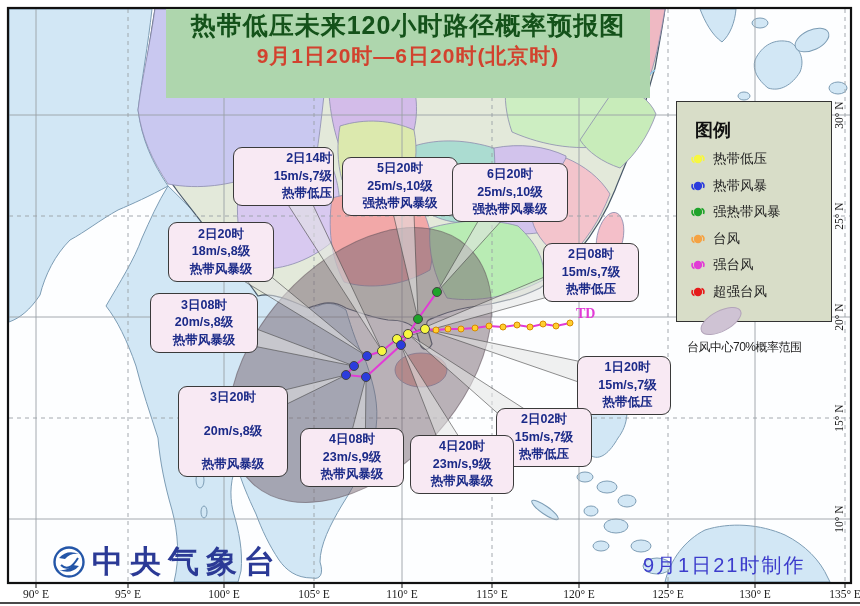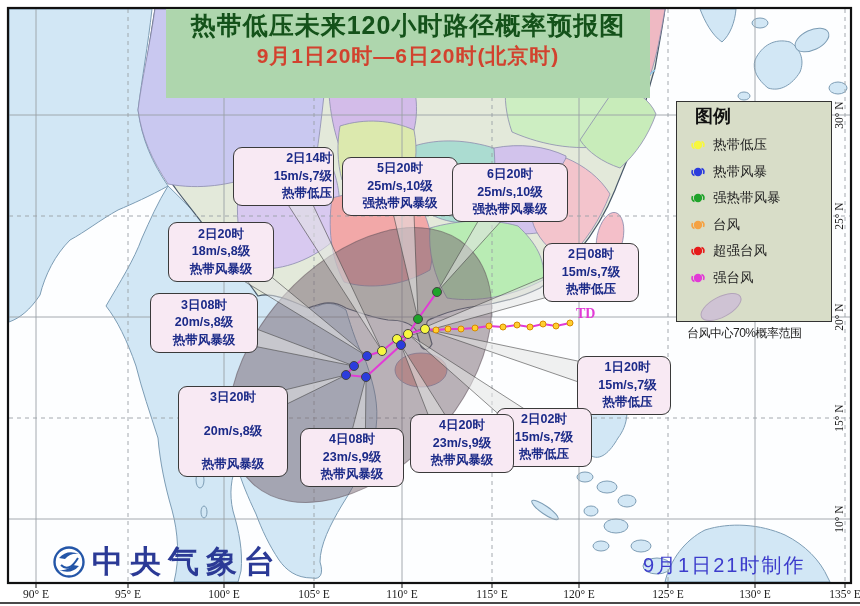--- a/index.html
+++ b/index.html
@@ -6,21 +6,21 @@
   #stage{position:relative;width:860px;height:606px;background:#ffffff;overflow:hidden;
          font-family:"Liberation Sans",sans-serif;}
   svg text{font-family:"Liberation Serif",serif;}
   
   #title-box{position:absolute;left:166px;top:9px;width:484px;height:89px;
              background:#aed6ad;text-align:center;z-index:30;}
   #title-box .t1{font-size:25px;font-weight:bold;color:#14521a;letter-spacing:1px;}
   #title-box .t2{font-size:21px;font-weight:bold;color:#d2422e;letter-spacing:1px;}
   
   #legend{position:absolute;left:676px;top:101px;width:156px;height:221px;
-          background:#d8ddc8;border:1.6px solid #333;z-index:30;box-sizing:border-box;padding:0 0 0 12px;}
+          background:#d8ddc8;border:1.6px solid #333;z-index:30;box-sizing:border-box;padding:14px 0 0 12px;}
   #legend .lg-title{font-size:18px;font-weight:bold;color:#111;margin:2px 0 4px 6px;}
   .lg-item{display:flex;align-items:center;height:26.5px;}
   .lg-item svg{flex:0 0 20px;}
   .lg-item .lbl{font-size:13.5px;color:#222;margin-left:4px;}
   #legend .blob-row{height:34px;margin-left:4px;}
   #legend .range-lbl{font-size:12px;color:#222;margin-left:-2px;letter-spacing:-0.5px;}
   
   .callout{position:absolute;background:#f8e9f3;border:1.6px solid #3a3a3a;border-radius:9px;
            z-index:25;display:flex;flex-direction:column;justify-content:center;text-align:center;
            color:#1b2a88;font-weight:bold;font-size:12.5px;line-height:1.4;box-sizing:border-box;padding:2px 1px;}
@@ -226,31 +226,31 @@
         </div>
         <div class="lg-item">
           <svg width="20" height="18">
             <circle cx="9" cy="9" r="4.2" fill="#f5a243"></circle>
             <path d="M12.5,5.5 Q16,7 14.5,11 M5.5,12.5 Q2,11 3.5,7" stroke="#f5a243" stroke-width="1.6" fill="none"></path>
           </svg>
           <span class="lbl">台风</span>
         </div>
         <div class="lg-item">
           <svg width="20" height="18">
+            <circle cx="9" cy="9" r="4.2" fill="#e23ad6"></circle>
+            <path d="M12.5,5.5 Q16,7 14.5,11 M5.5,12.5 Q2,11 3.5,7" stroke="#e23ad6" stroke-width="1.6" fill="none"></path>
+          </svg>
+          <span class="lbl">强台风</span>
+        </div>
+        <div class="lg-item">
+          <svg width="20" height="18">
             <circle cx="9" cy="9" r="4.2" fill="#e61a1a"></circle>
             <path d="M12.5,5.5 Q16,7 14.5,11 M5.5,12.5 Q2,11 3.5,7" stroke="#e61a1a" stroke-width="1.6" fill="none"></path>
           </svg>
           <span class="lbl">超强台风</span>
-        </div>
-        <div class="lg-item">
-          <svg width="20" height="18">
-            <circle cx="9" cy="9" r="4.2" fill="#e23ad6"></circle>
-            <path d="M12.5,5.5 Q16,7 14.5,11 M5.5,12.5 Q2,11 3.5,7" stroke="#e23ad6" stroke-width="1.6" fill="none"></path>
-          </svg>
-          <span class="lbl">强台风</span>
         </div>
       </div>
     <div class="blob-row">
       <svg width="60" height="32">
           <ellipse cx="28" cy="16" rx="22" ry="10" transform="rotate(-28 28 16)" fill="#cfc3d4" stroke="#b3a4ba" stroke-width="1"></ellipse>
         </svg>
     </div>
     <div class="range-lbl">台风中心70%概率范围</div>
   </div>
 
@@ -293,21 +293,21 @@
       <div class="callout" style="left: 178px; top: 386px; width: 110px; min-height: 60px; gap: 16px;">
         <div>3日20时</div>
         <div>20m/s,8级</div>
         <div>热带风暴级</div>
       </div>
       <div class="callout" style="left: 496px; top: 408px; width: 96px; min-height: 58px;">
         <div>2日02时</div>
         <div>15m/s,7级</div>
         <div>热带低压</div>
       </div>
-      <div class="callout" style="left: 410px; top: 414px; width: 104px; min-height: 58px;">
+      <div class="callout" style="left: 410px; top: 435px; width: 104px; min-height: 58px;">
         <div>4日20时</div>
         <div>23m/s,9级</div>
         <div>热带风暴级</div>
       </div>
       <div class="callout" style="left: 300px; top: 428px; width: 104px; min-height: 58px;">
         <div>4日08时</div>
         <div>23m/s,9级</div>
         <div>热带风暴级</div>
       </div>
     </div>

